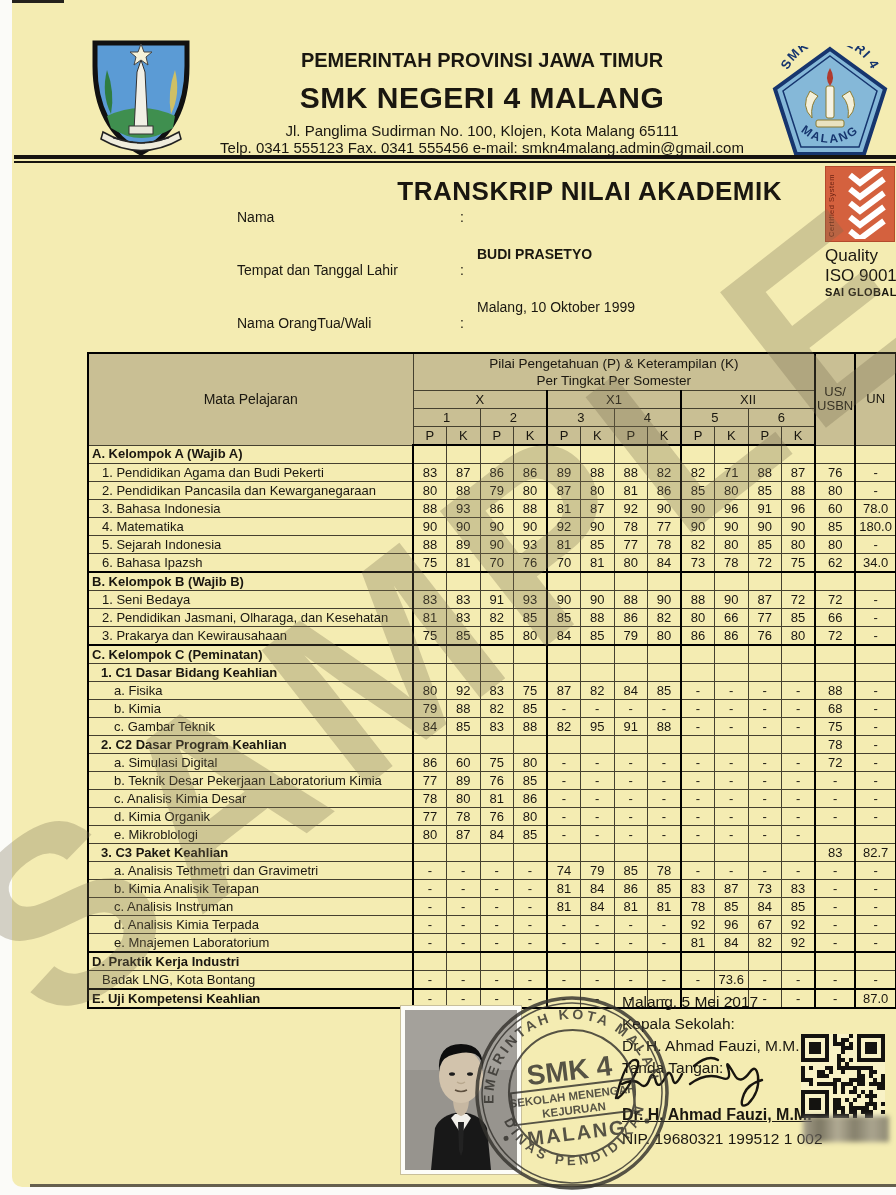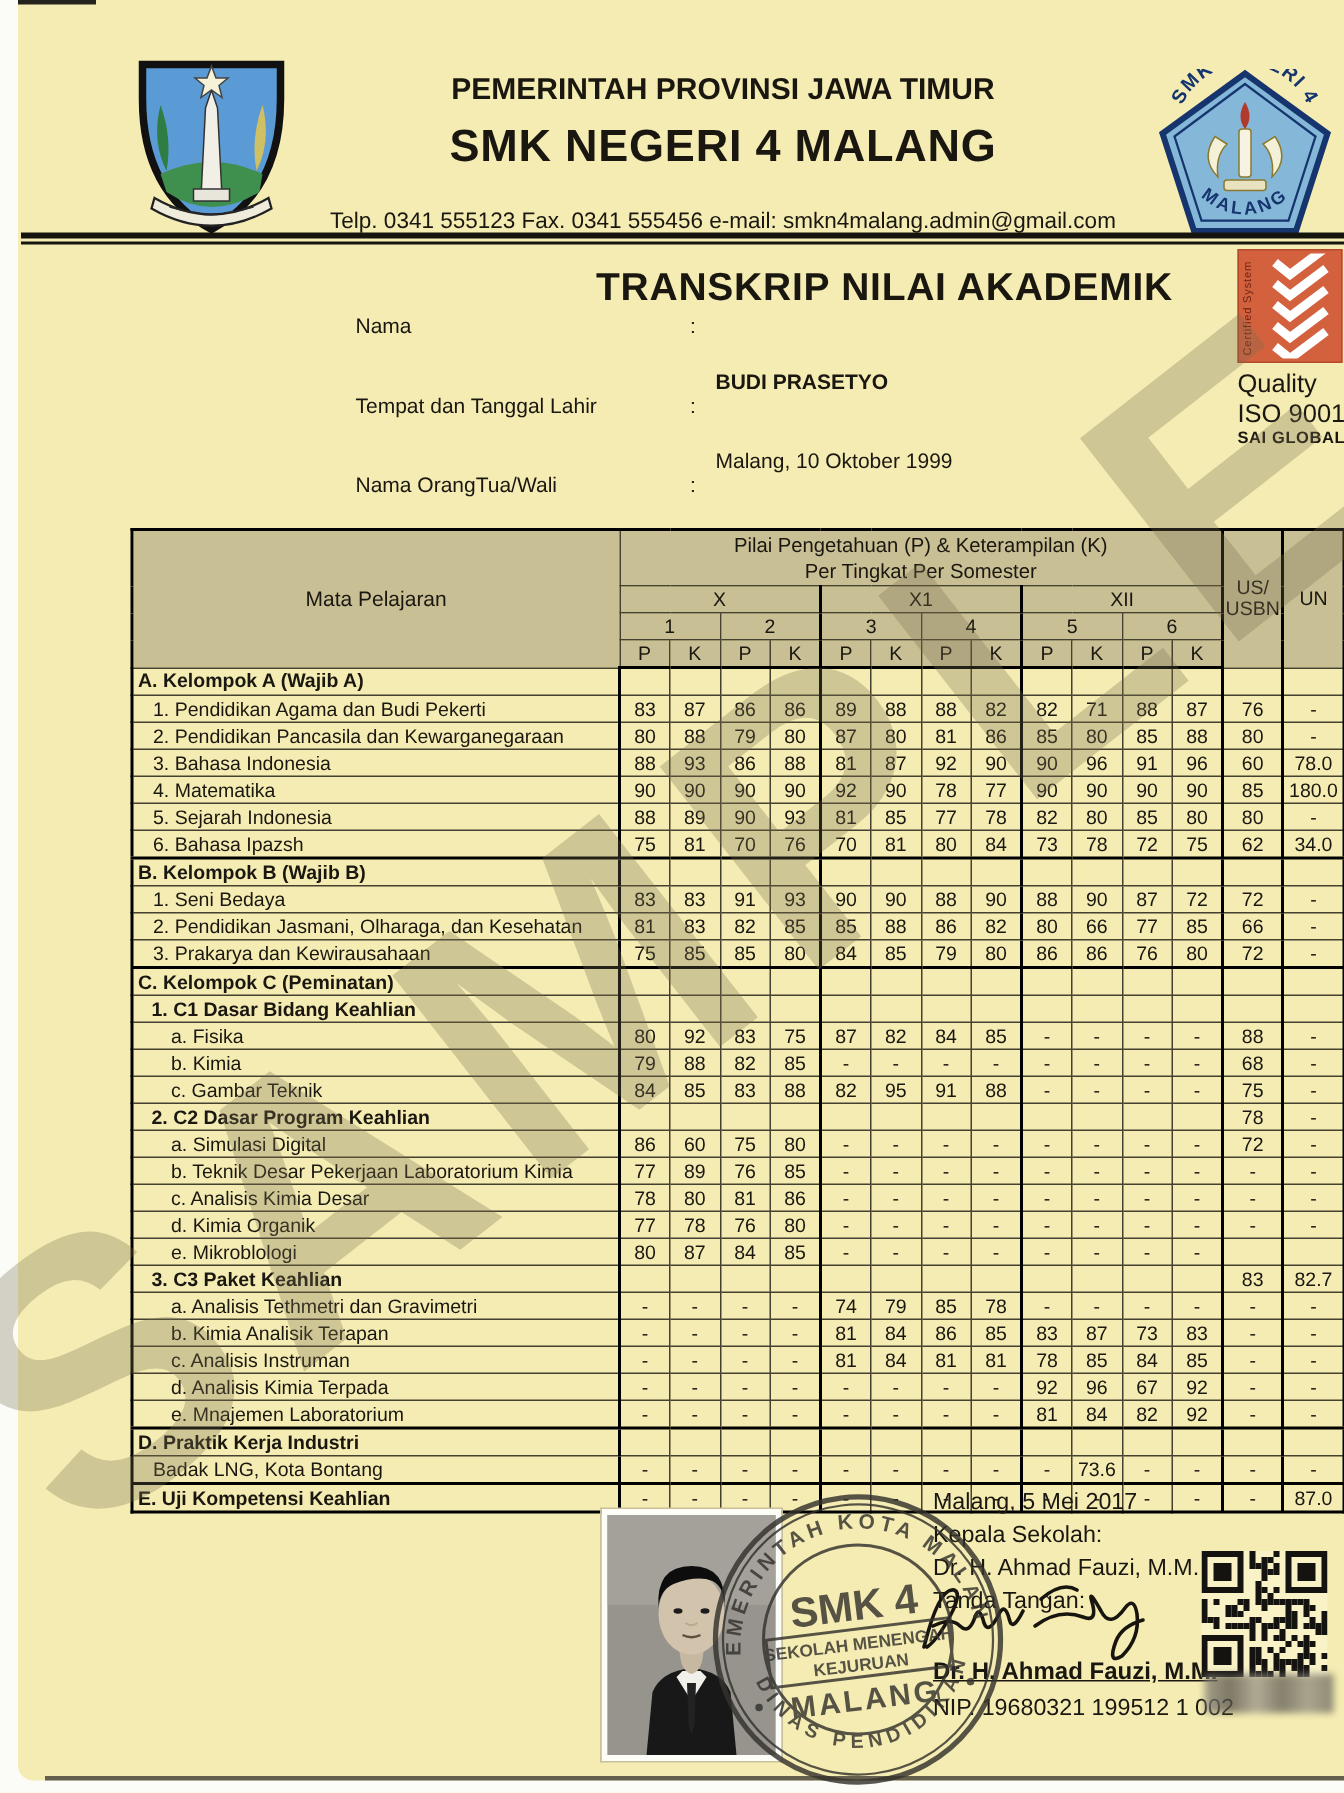--- a/index.html
+++ b/index.html
@@ -120,20 +120,21 @@
       <path d="M60 22 Q66 32 60 40 Q54 32 60 22" fill="#b03a2e"></path>
       <rect x="46" y="74" width="28" height="7" rx="2" fill="#e9e2c0" stroke="#8a7a30" stroke-width="1"></rect>
       <text font-size="12" font-weight="700" fill="#16356e" letter-spacing="2">
         <textPath href="#arcB" startOffset="50%" text-anchor="middle">MALANG</textPath>
       </text>
     </svg>
   </div>
 
   <div class="lh-text lh1">PEMERINTAH PROVINSI JAWA TIMUR</div>
   <div class="lh-text lh3">SMK NEGERI 4 MALANG</div>
+  <div class="lh-text lh4">Jl. Panglima Sudirman No. 100, Klojen, Kota Malang 65111</div>
   <div class="lh-text lh5">Telp. 0341 555123 Fax. 0341 555456 e-mail: smkn4malang.admin@gmail.com</div>
   <div class="rule1"></div>
   <div class="rule2"></div>
 
   <div id="iso">
     <div class="box">
       <span class="side">Certified System</span>
       <svg class="checks" width="48" height="70" viewBox="0 0 48 70">
         <g stroke="#fff" stroke-width="6" fill="none">
           <polyline points="8,6 18,14 42,-4"></polyline>

